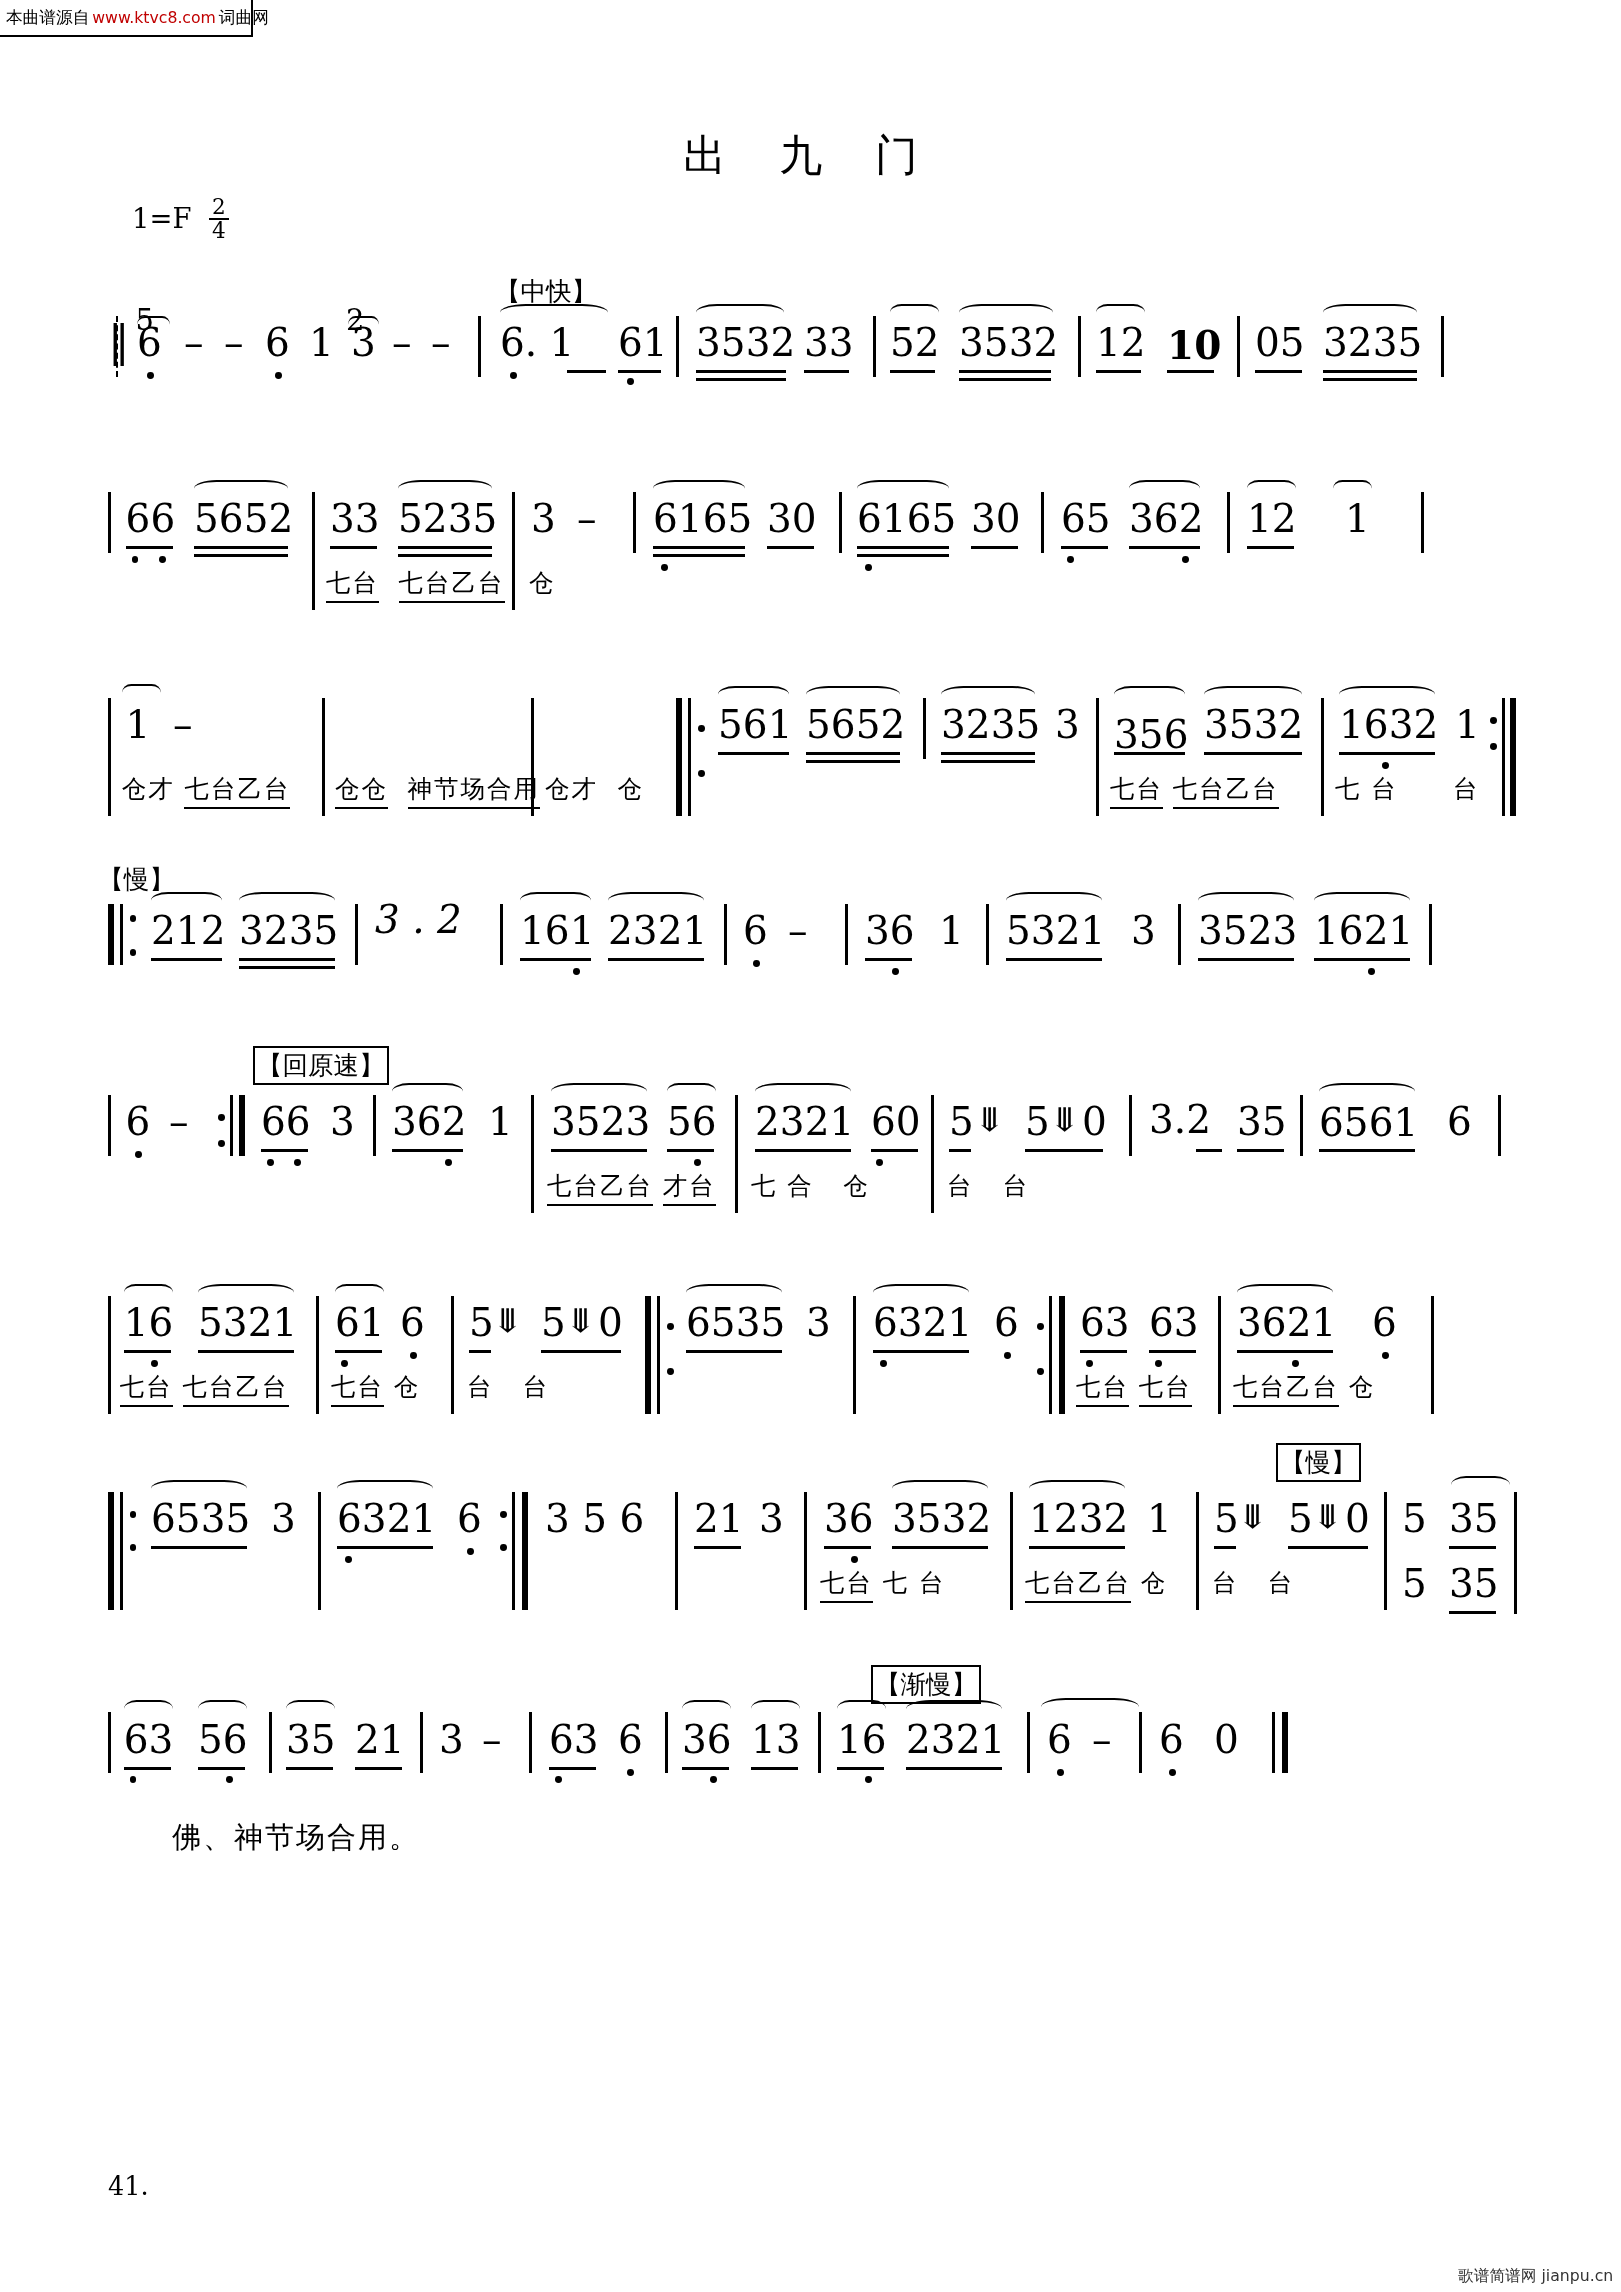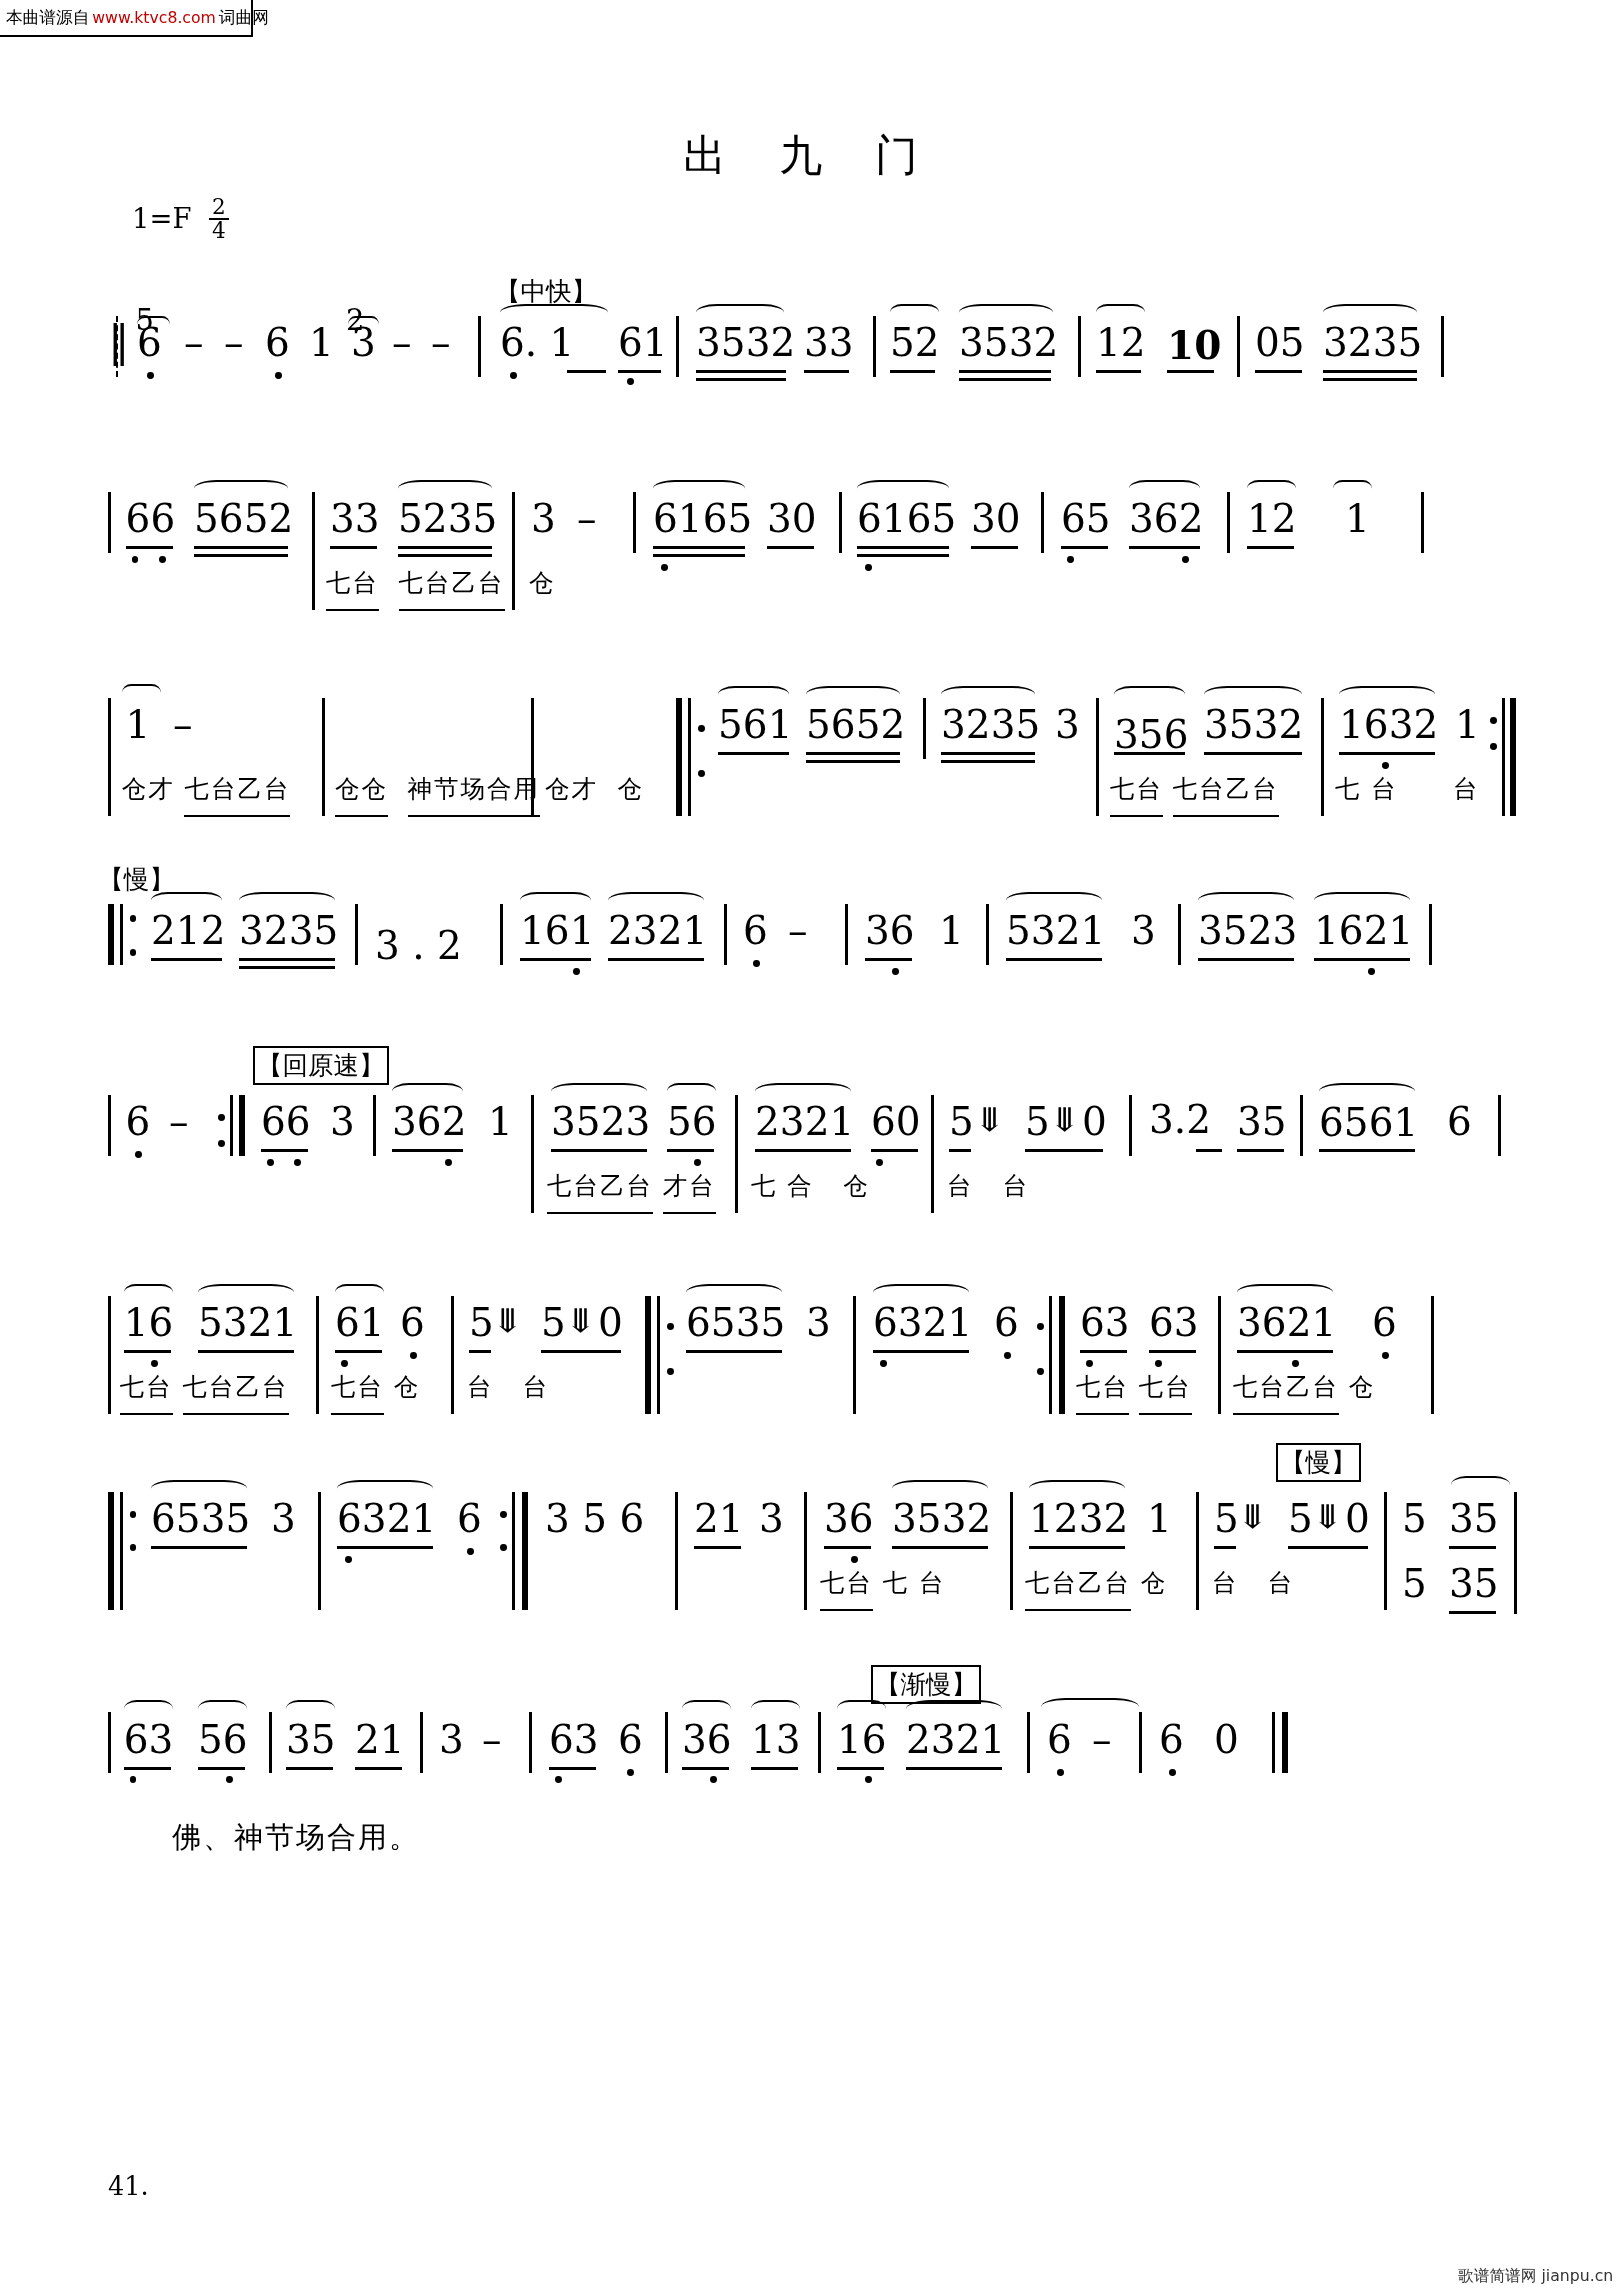--- a/index.html
+++ b/index.html
@@ -88,21 +88,21 @@
     position:absolute; width:6.9px; height:6.9px; background:#000; border-radius:50%;
   }
   
   .lyr{
     position:absolute;
     font-size:24.5px;
     font-family:"DejaVu Sans", sans-serif;
     white-space:pre;
     letter-spacing:2px;
   }
-  .lyr u{ text-decoration:none; border-bottom:2.9px solid #000; padding-bottom:12px;}
+  .lyr u{ text-decoration:none; border-bottom:2.9px solid #000; padding-bottom:4px;}
   
   .tempo{
     position:absolute;
     font-size:25.5px;
     font-family:"DejaVu Sans", sans-serif;
     white-space:nowrap;
   }
   
   .slide{
     position:absolute; font-size:33px; font-family:"DejaVu Serif", serif;
@@ -355,21 +355,21 @@
   <div class="slur" style="left:43px; top:9.8px; width:71px;"></div>
   <div class="note" style="left:43px; top:29px;">212</div>
   <div class="beam" style="left:43px; top:76px; width:71px;"></div>
   <div class="slur" style="left:131px; top:9.8px; width:96px;"></div>
   <div class="note" style="left:131px; top:29px;">3235</div>
   <div class="beam" style="left:131px; top:76px; width:96px;"></div>
   <div class="beam" style="left:131px; top:84px; width:96px;"></div>
 
   <div class="barline" style="left:247px; top:21.6px; height:61px;"></div>
 
-  <div class="note" style="left:267px; top:44px;">3 . 2</div>
+  <div class="note" style="left:267px; top:18px;font-style:italic;">3 . 2</div>
 
   <div class="barline" style="left:392px; top:21.6px; height:61px;"></div>
 
   <div class="slur" style="left:412px; top:9.8px; width:71px;"></div>
   <div class="note" style="left:412px; top:29px;">161</div>
   <div class="beam" style="left:412px; top:76px; width:71px;"></div>
   <div class="dot" style="left:465px; top:86px;"></div>
   <div class="slur" style="left:500px; top:9.8px; width:96px;"></div>
   <div class="note" style="left:500px; top:29px;">2321</div>
   <div class="beam" style="left:500px; top:76px; width:96px;"></div>

